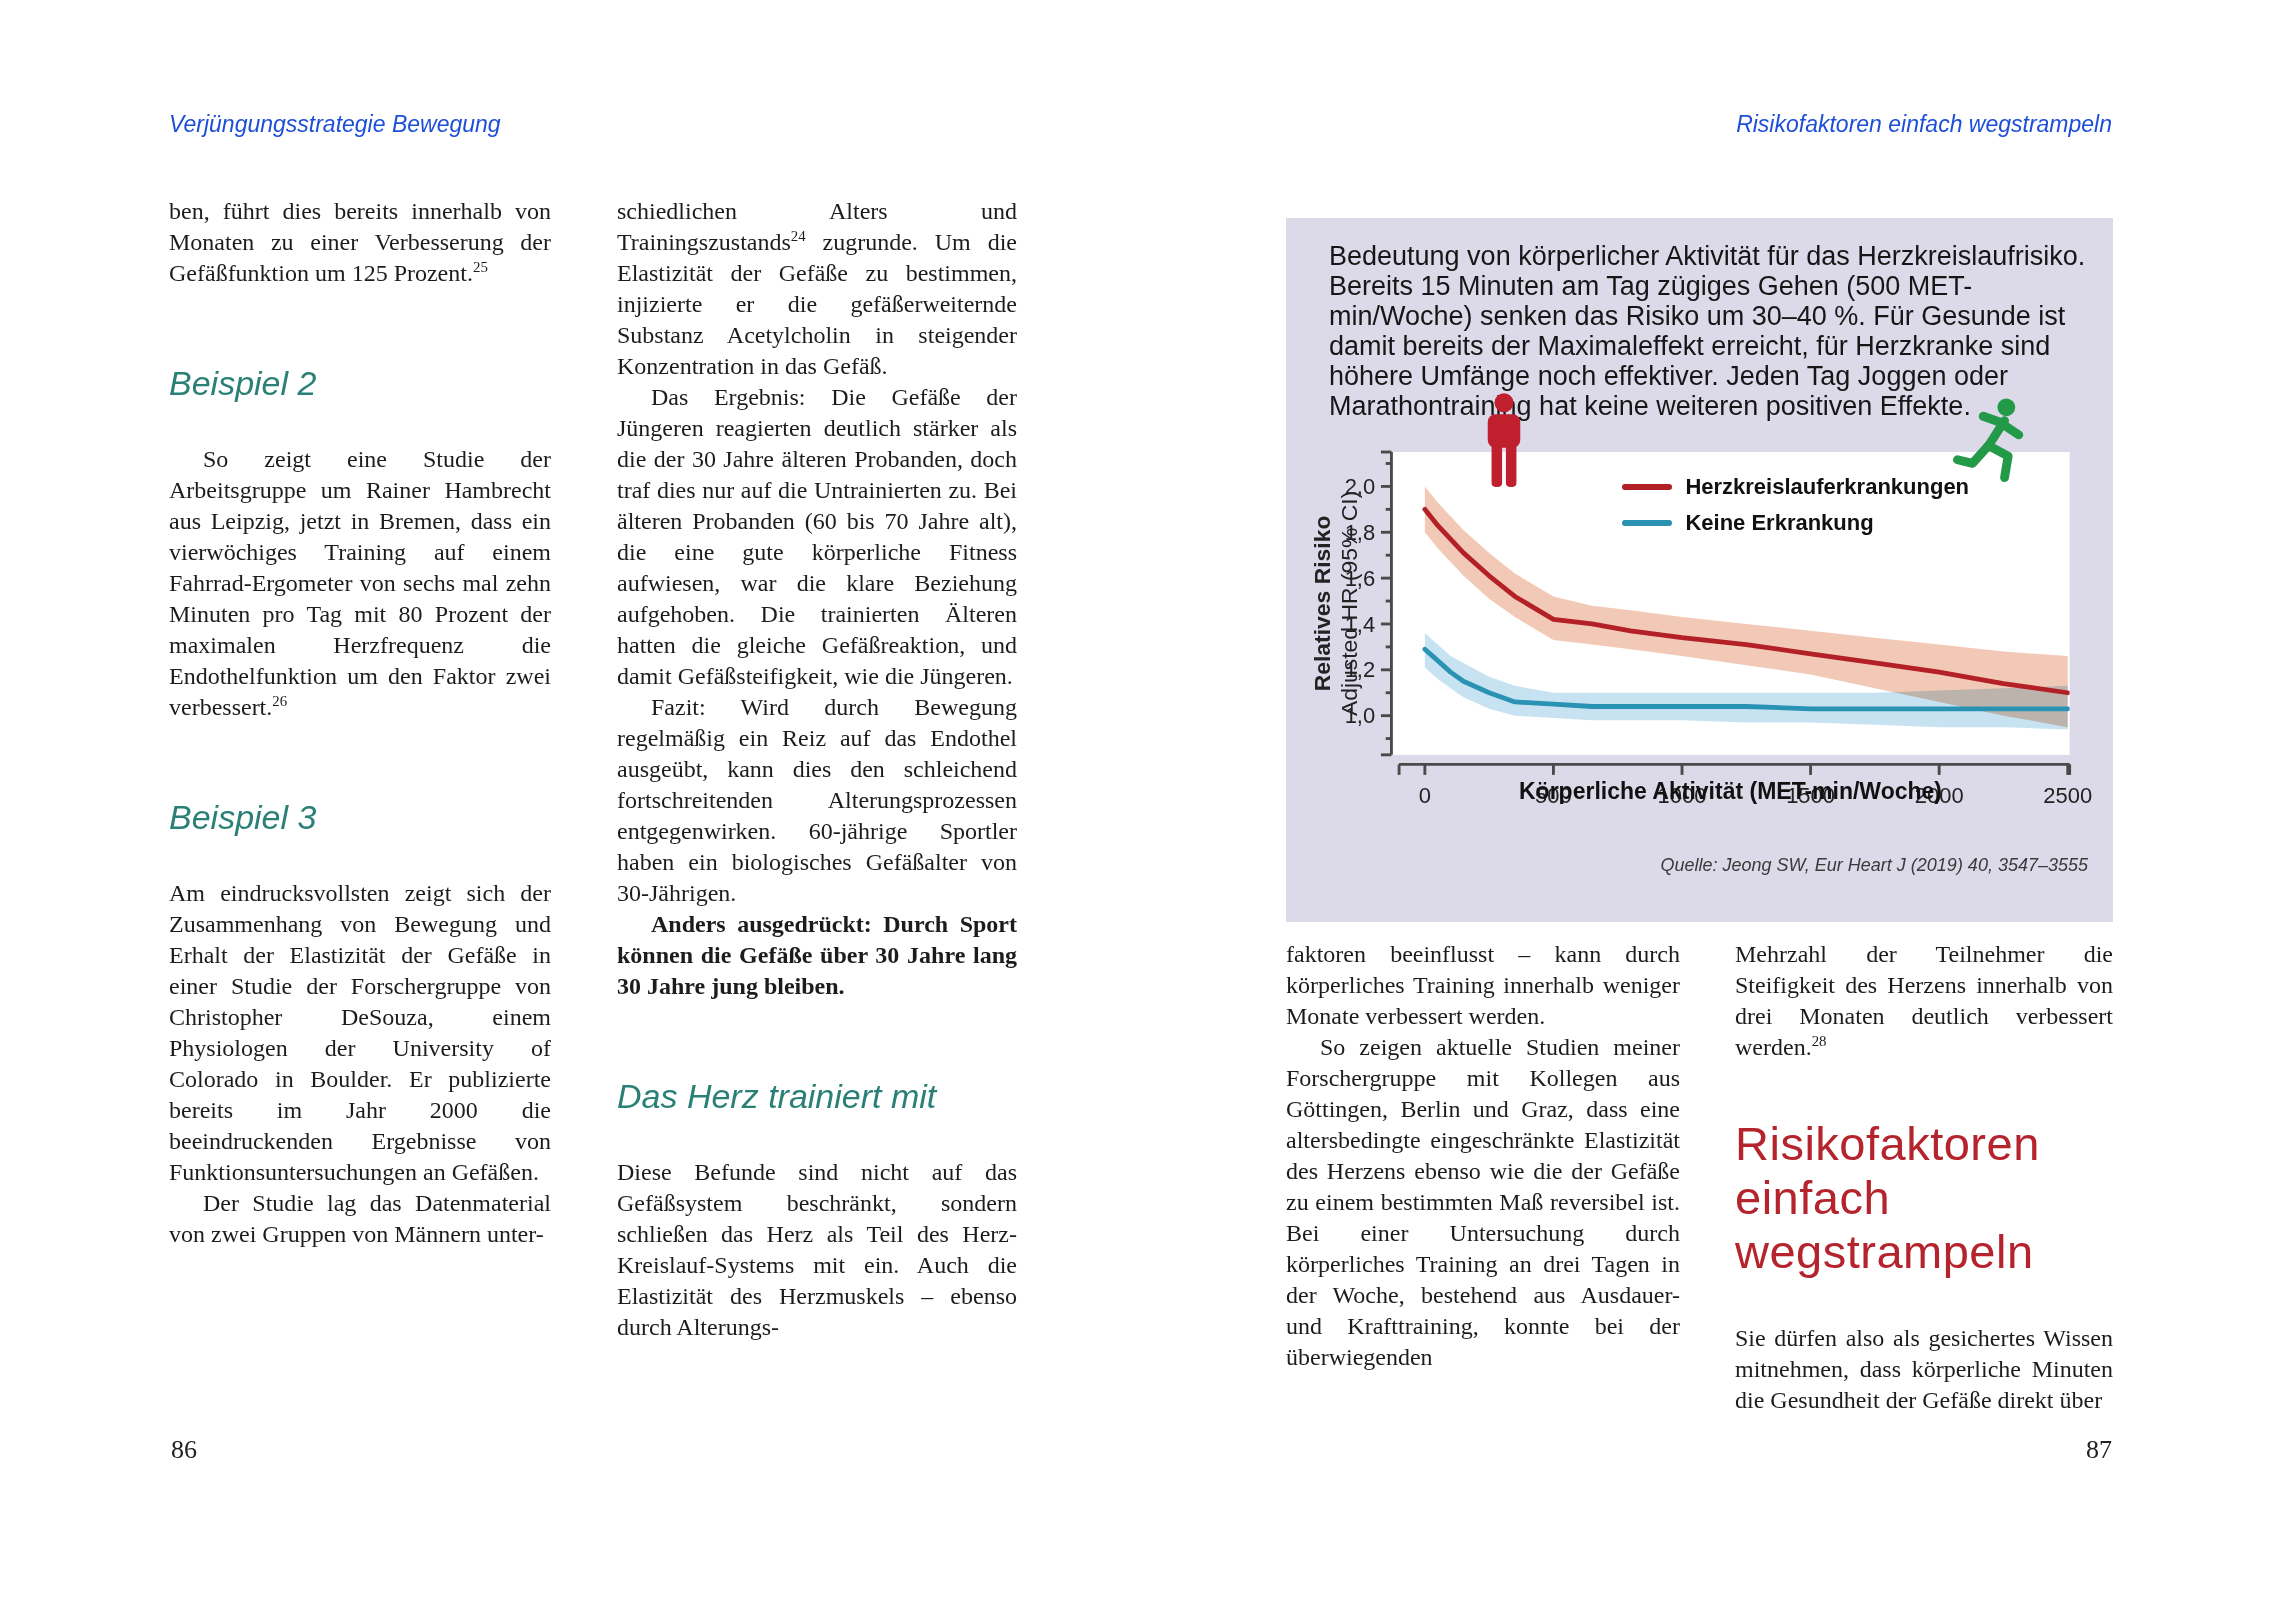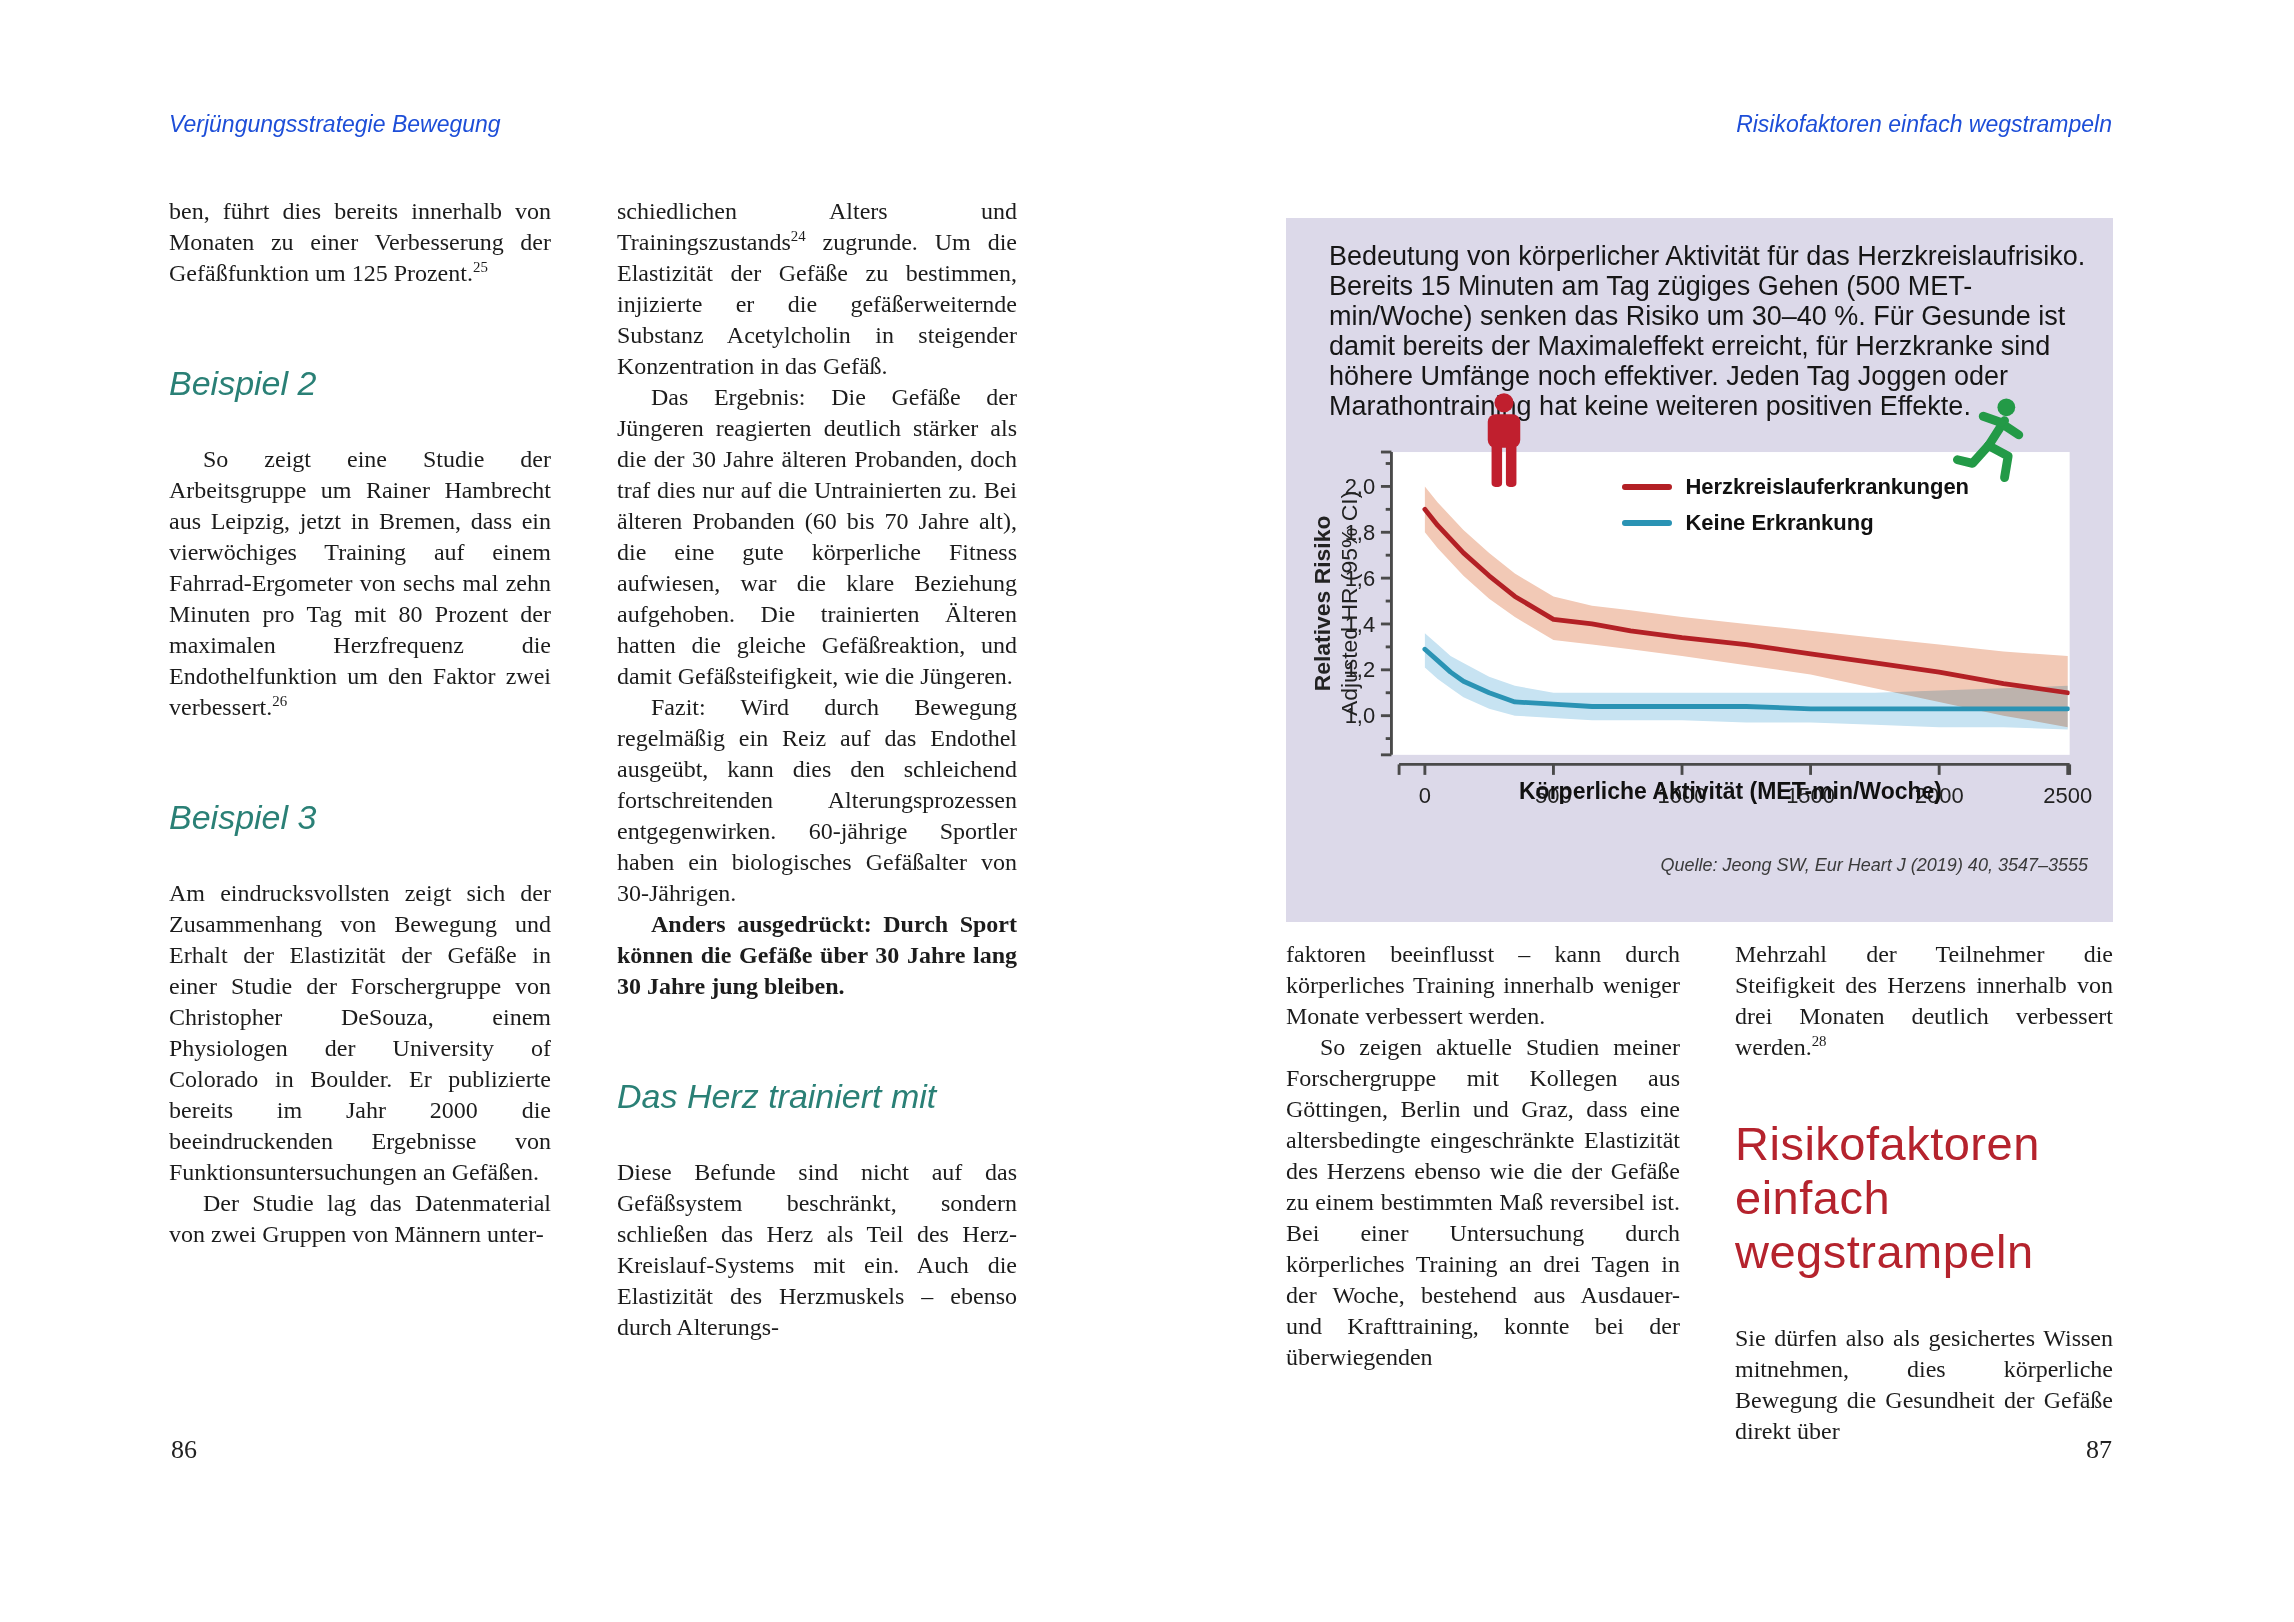--- a/index.html
+++ b/index.html
@@ -183,18 +183,18 @@
 </div>
 
 <div class="col" id="r-col1">
   <p>faktoren beeinflusst – kann durch körperliches Training innerhalb weniger Monate verbessert werden.</p>
   <p class="ind">So zeigen aktuelle Studien meiner Forschergruppe mit Kollegen aus Göttingen, Berlin und Graz, dass eine altersbedingte eingeschränkte Elastizität des Herzens ebenso wie die der Gefäße zu einem bestimmten Maß reversibel ist. Bei einer Untersuchung durch körperliches Training an drei Tagen in der Woche, bestehend aus Ausdauer- und Krafttraining, konnte bei der überwiegenden</p>
 </div>
 
 <div class="col" id="r-col2">
   <p><span>Mehrzahl der Teilnehmer die Steifigkeit des Herzens innerhalb von drei Monaten deutlich verbessert werden.</span><sup>28</sup></p>
   <h2 class="bigred">Risikofaktoren einfach wegstrampeln</h2>
-  <p>Sie dürfen also als gesichertes Wissen mitnehmen, dies körperliche Bewegung die Gesundheit der Gefäße direkt über</p>
+  <p>Sie dürfen also als gesichertes Wissen mitnehmen, dass körperliche Minuten die Gesundheit der Gefäße direkt über</p>
 </div>
 
 <div class="pagenum" id="pagenum-left">86</div>
 <div class="pagenum" id="pagenum-right">87</div>
 
 
 </body></html>

